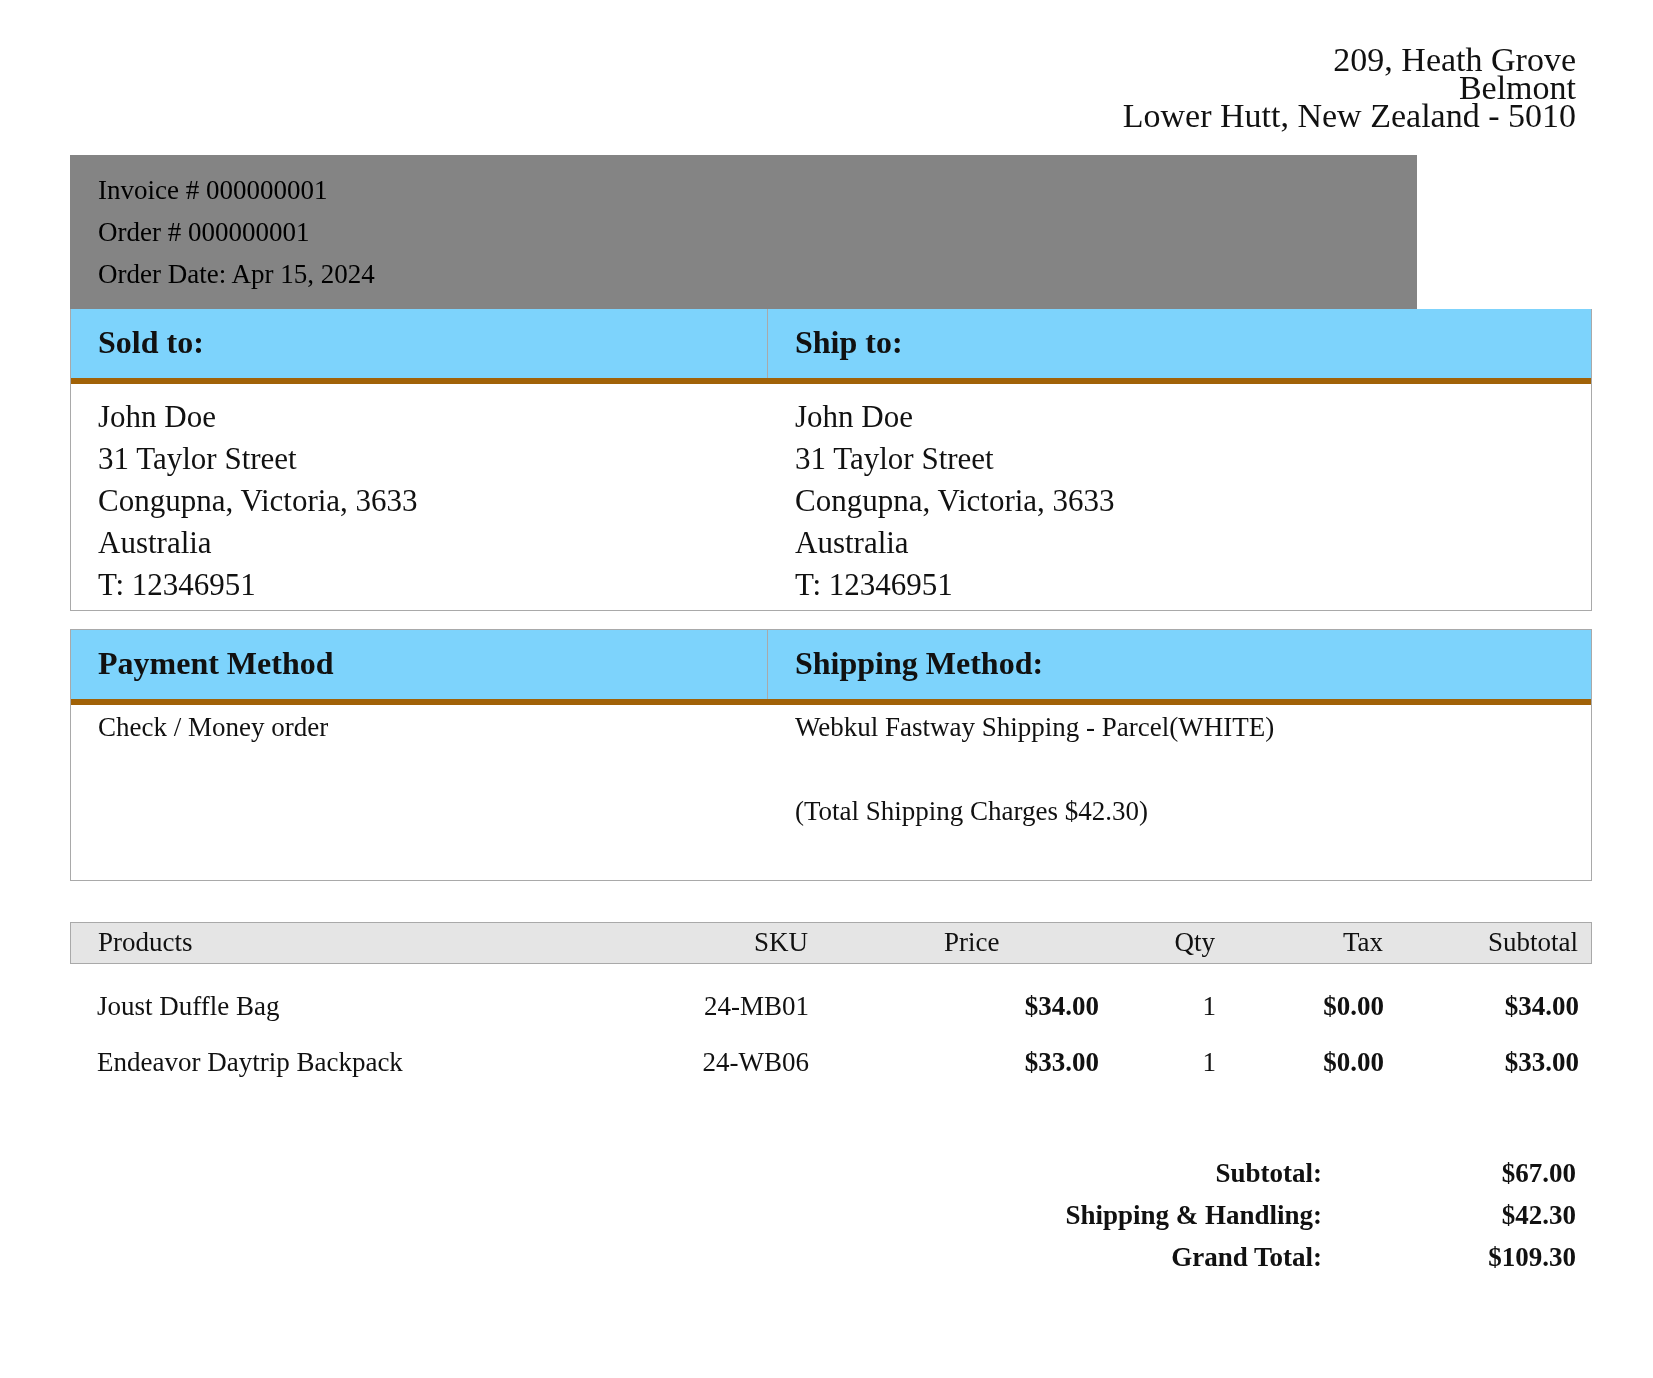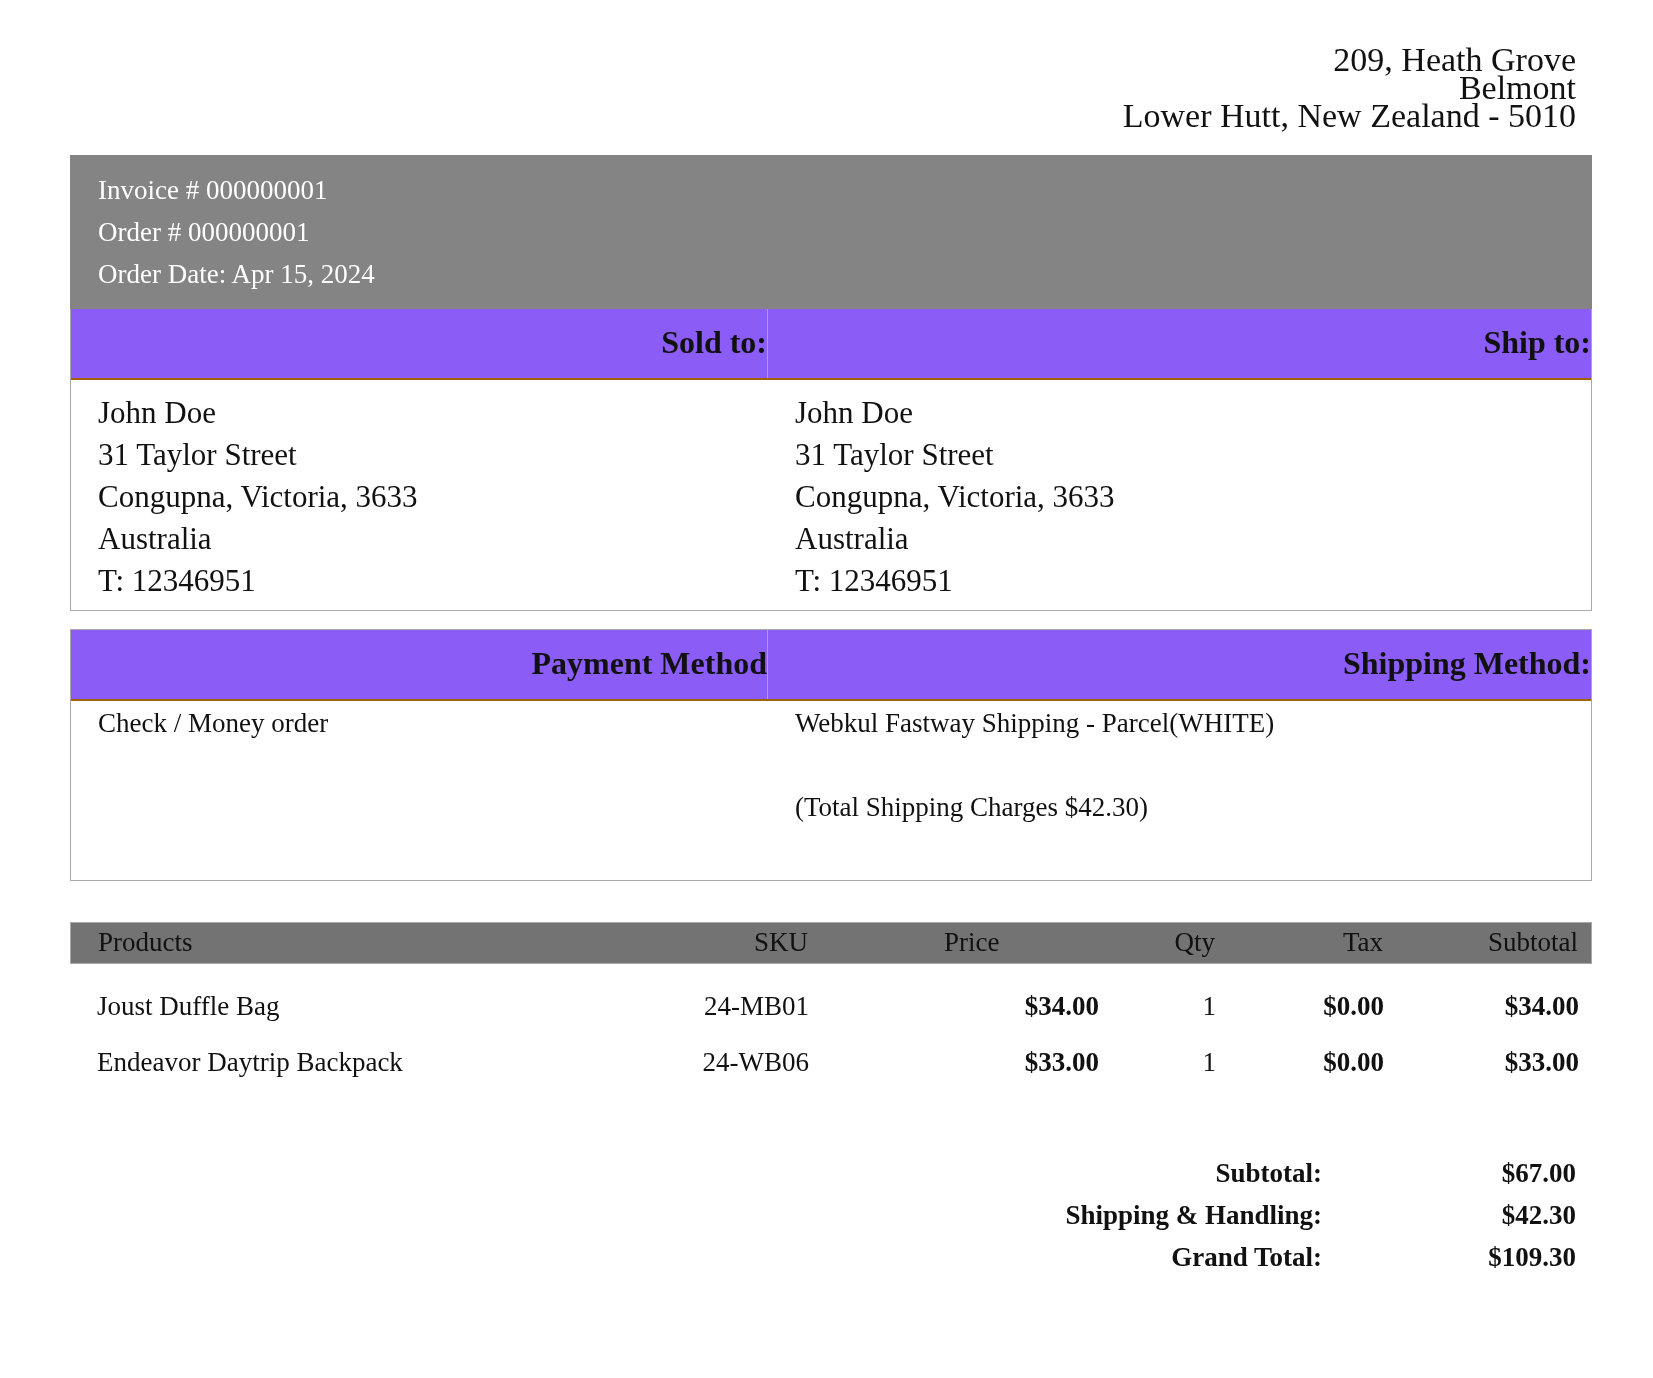--- a/index.html
+++ b/index.html
@@ -1,32 +1,32 @@
 <!DOCTYPE html>
 <html><head>
 <meta charset="utf-8">
 <style>
   html, body { margin:0; padding:0; background:#ffffff; }
   body { width:1653px; height:1378px; position:relative; font-family:"Liberation Serif","DejaVu Serif",serif; color:#111; }
   .store-address { position:absolute; right:77px; top:46px; text-align:right; font-size:34px; line-height:28px; }
   .store-address div { white-space:nowrap; }
-  .invoice-header { position:absolute; left:70px; top:155px; width:1522px; height:154px; background:#848484; color:#ffffff; box-sizing:border-box; padding:14px 1px 0 28px; font-size:27px; line-height:42px; }
+  .invoice-header { position:absolute; left:70px; top:155px; width:1347px; height:154px; background:#848484; color:#000000; box-sizing:border-box; padding:14px 1px 0 28px; font-size:27px; line-height:42px; }
   .box { position:absolute; left:70px; width:1522px; border:1px solid #a9a9a9; box-sizing:border-box; }
   .box-row { display:flex; }
-  .box-head { background:#8b5cf6; border-bottom:2px solid #a16207; height:69px;text-align:right; }
+  .box-head { background:#7dd3fc; border-bottom:6px solid #a16207; height:69px; }
   .col-left { width:697px; box-sizing:border-box; padding-left:27px; }
   .col-right { flex:1; box-sizing:border-box; padding-left:27px; }
   .box-head .col-left { border-right:1px solid #a9a9a9; }
   .box-head .col-left, .box-head .col-right { font-weight:bold; font-size:32px; line-height:67px; }
   .addr-body { font-size:31px; line-height:42px; padding-top:12px; }
   .sold-box { top:309px; height:302px; border-top:none; }
   .pay-box { top:629px; height:252px; }
   .pay-body { font-size:27px; line-height:42px; padding-top:1px; }
   .pay-body .col-right div + div { margin-top:42px; }
-  .items-head { position:absolute; left:70px; top:922px; width:1522px; height:42px; background:#737373; border:1px solid #a9a9a9; box-sizing:border-box; font-size:27px; }
+  .items-head { position:absolute; left:70px; top:922px; width:1522px; height:42px; background:#e5e5e5; border:1px solid #a9a9a9; box-sizing:border-box; font-size:27px; }
   .cell { position:absolute; white-space:nowrap; }
   .items-head .cell { top:4px; }
   .item-row { position:absolute; left:70px; width:1522px; height:42px; font-size:27px; }
   .bold { font-weight:bold; }
   .totals { position:absolute; left:0; top:1158px; width:1653px; font-size:27px; font-weight:bold; }
   .totals .trow { position:relative; height:42px; }
 </style>
 </head>
 <body>
 

